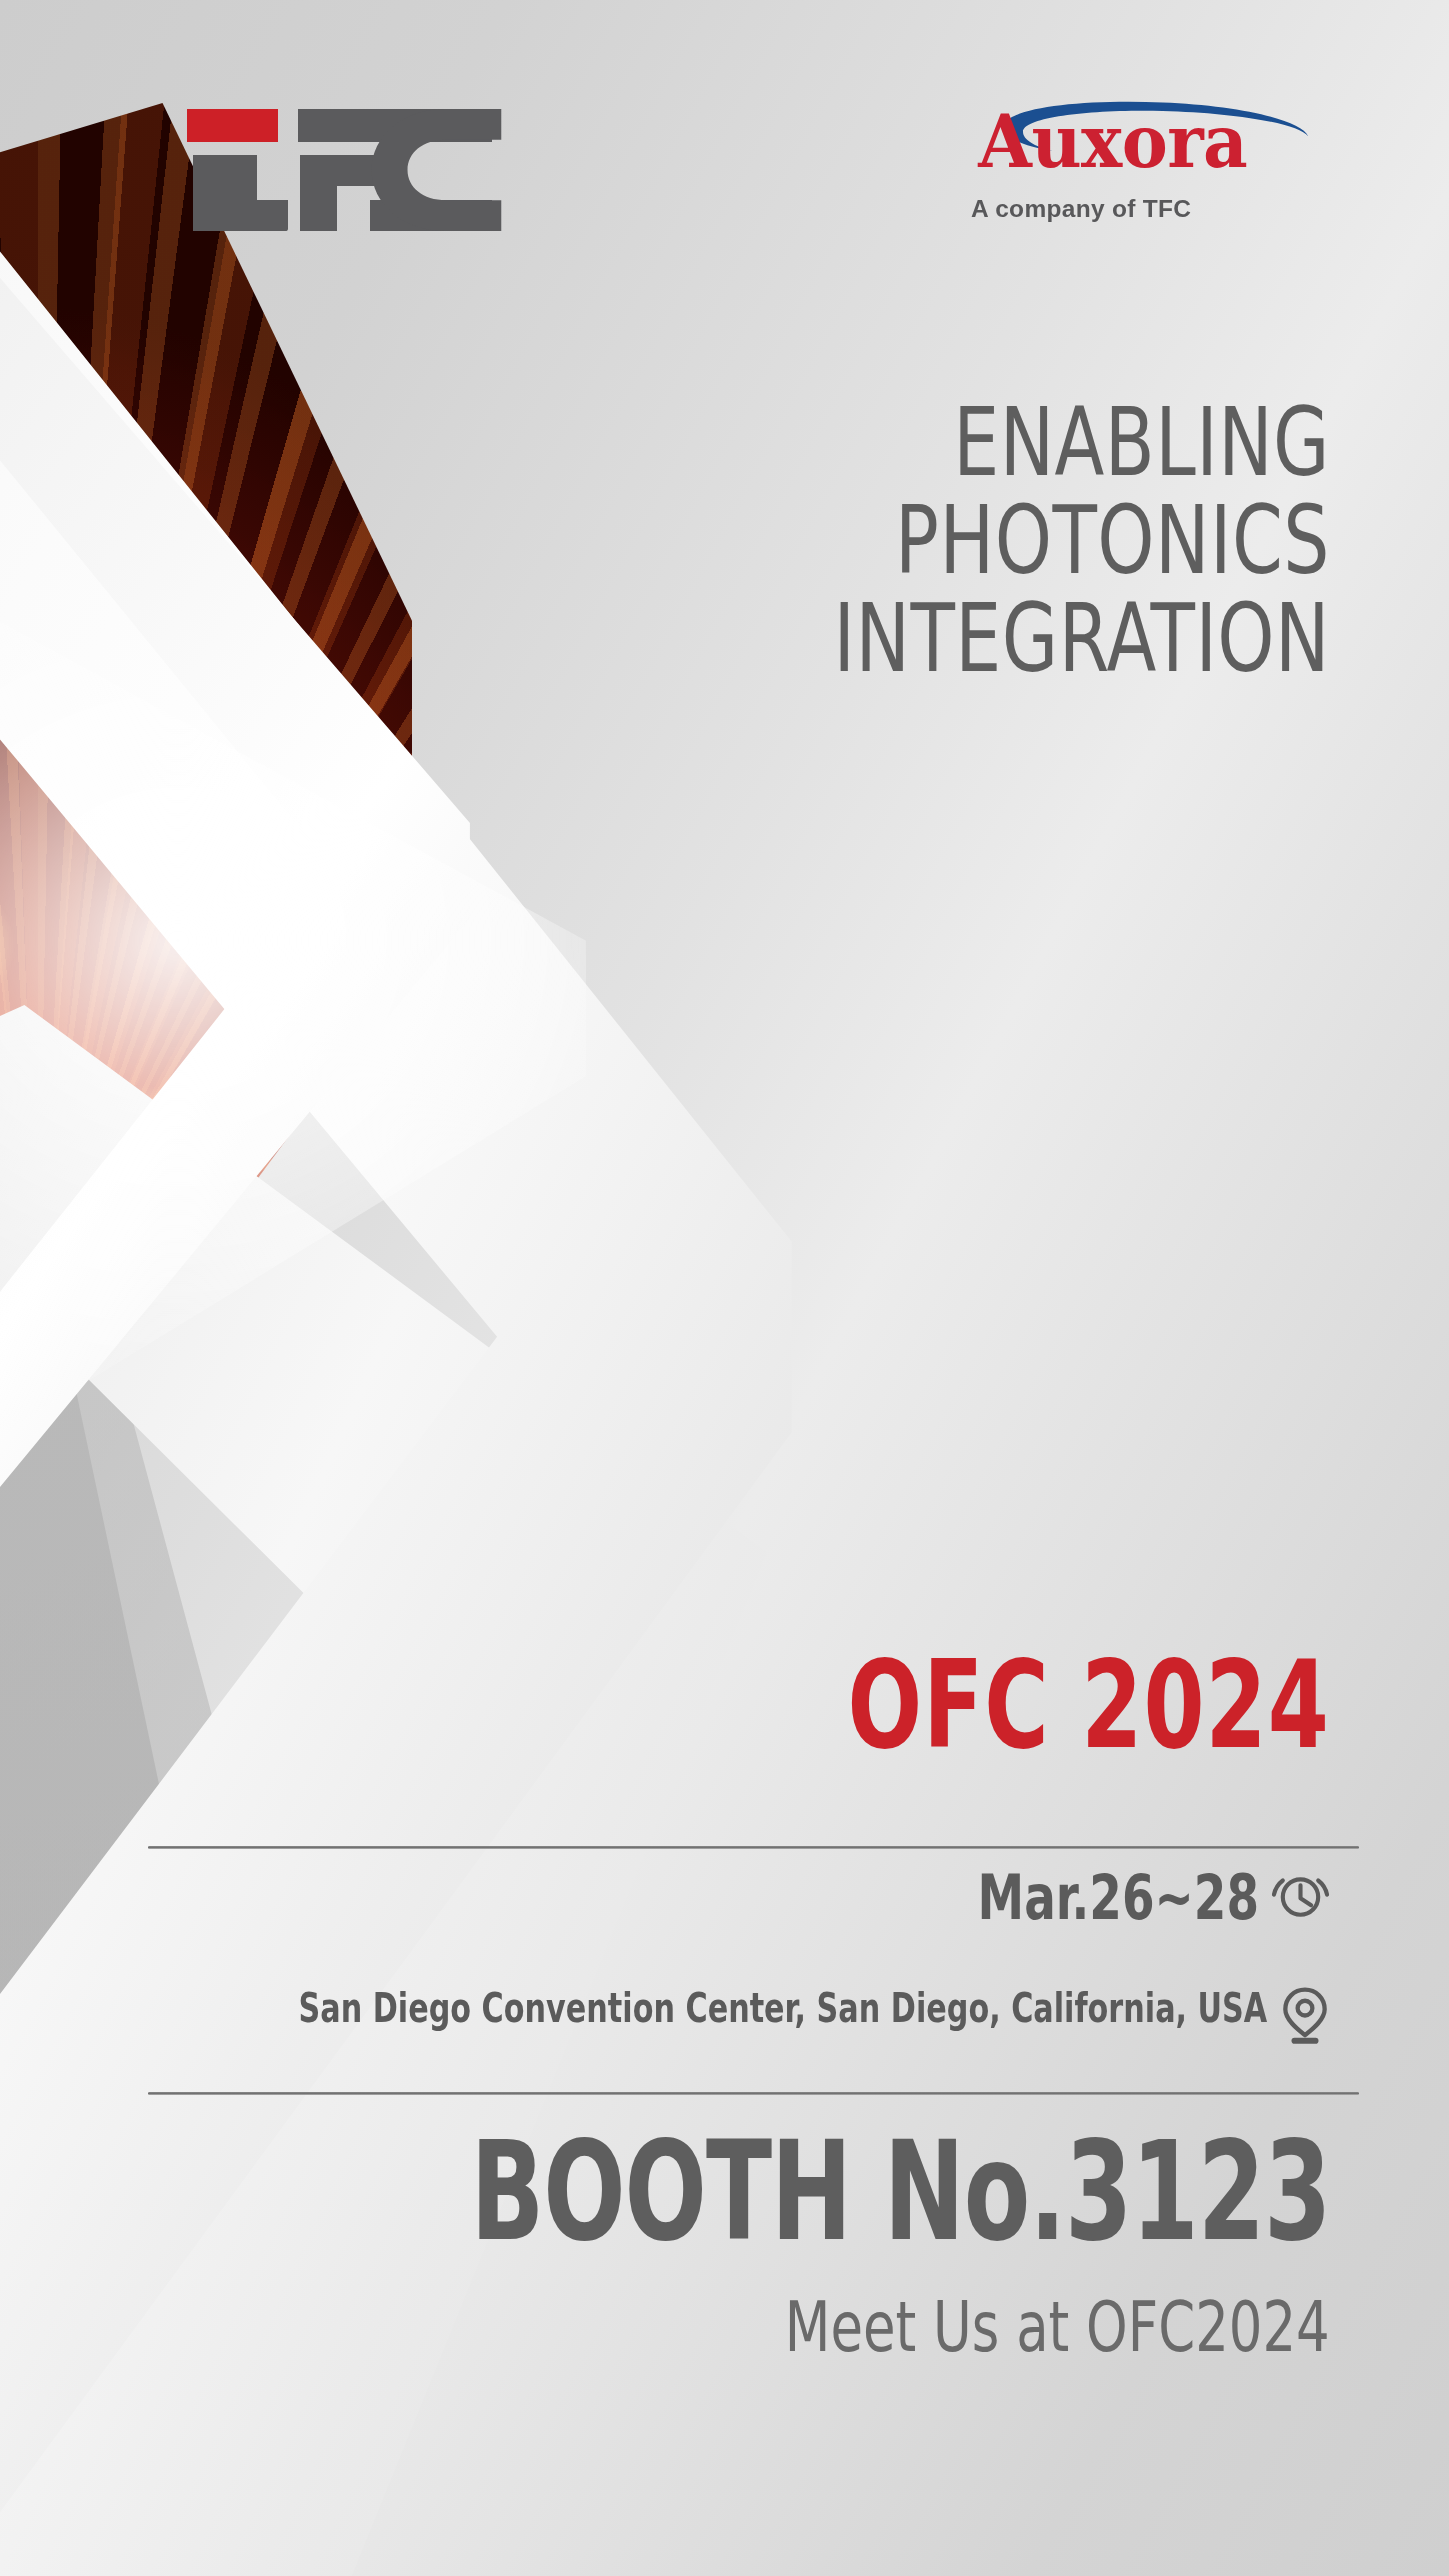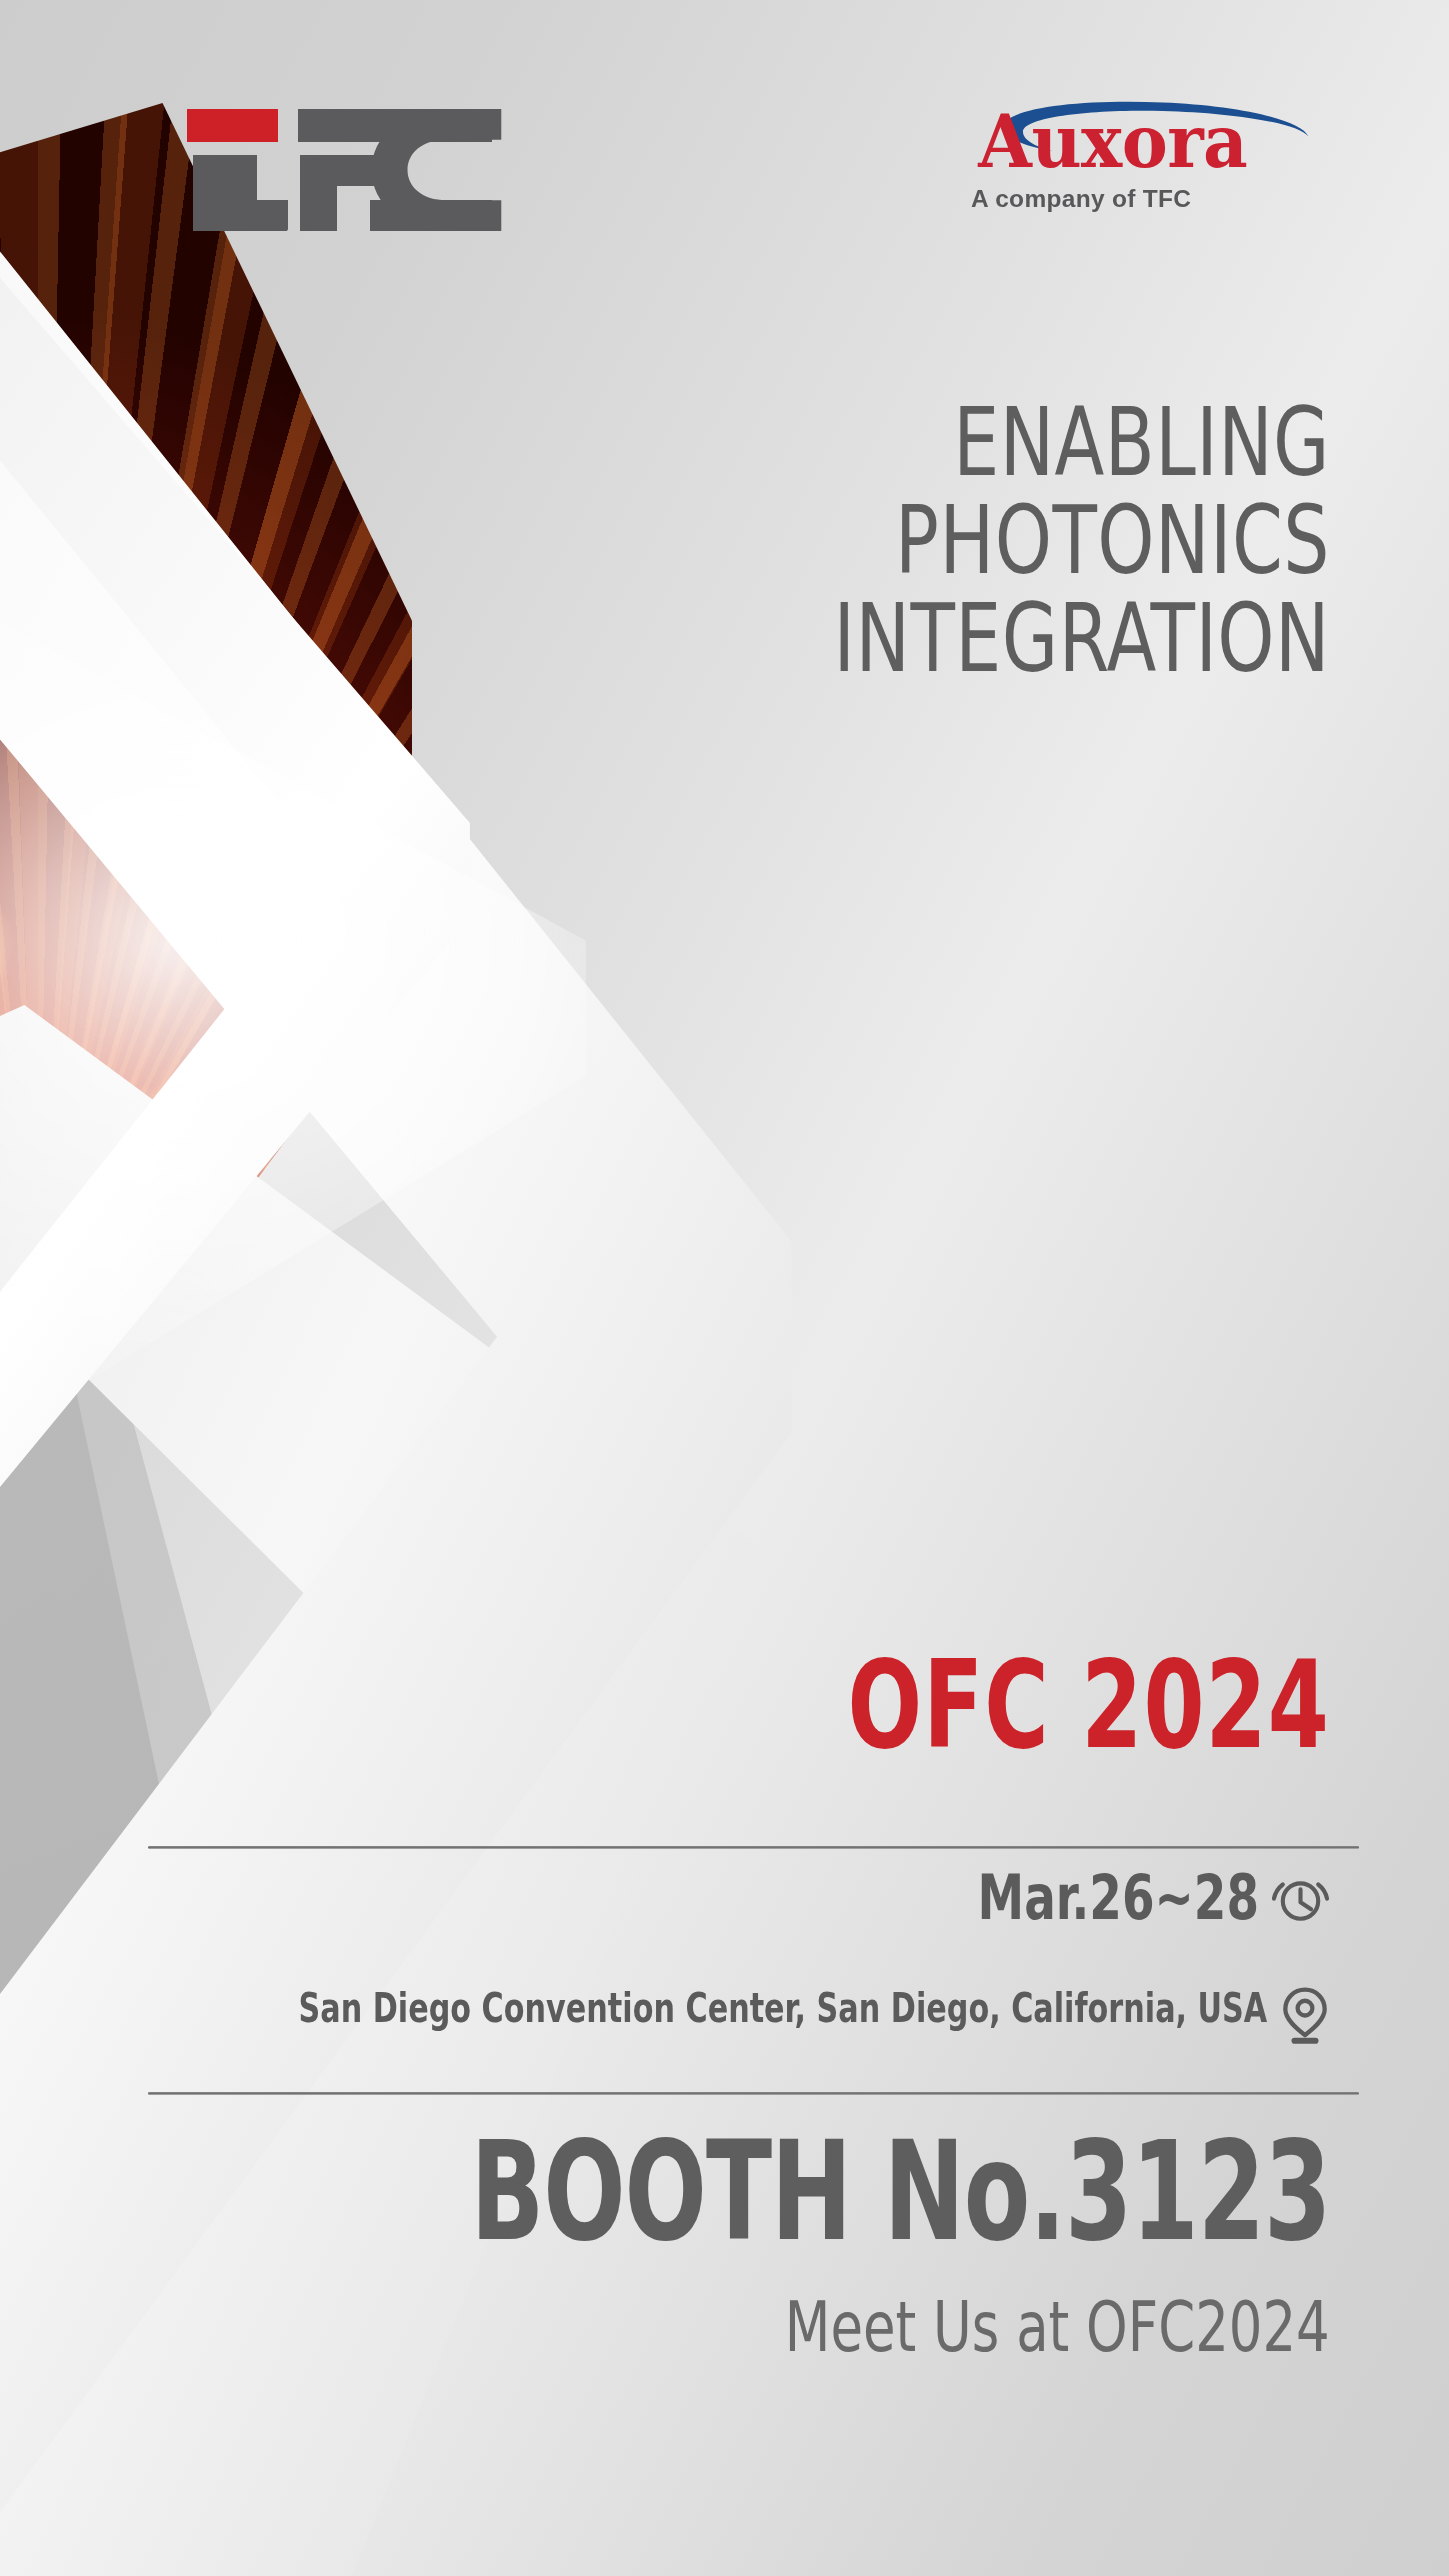--- a/index.html
+++ b/index.html
@@ -115,21 +115,21 @@
     letter-spacing:-0.6px;
     transform:scaleX(.96);
     margin-top:9px;
   }
   .auxora-sub{
     font-family:"Liberation Sans", sans-serif;
     font-weight:700;
     font-size:24.5px;
     color:#58585a;
     letter-spacing:0.3px;
-    margin-top:5px;
+    margin-top:15px;
   }
 
   
   .content{position:absolute;right:119px;top:0;width:1063px;text-align:right;}
 
   .headline{
     position:absolute;right:0;top:394px;width:100%;
     color:#5e5e5e;
     font-family:"DejaVu Sans Condensed","Liberation Sans Narrow","Liberation Sans",sans-serif;
     font-weight:300;
@@ -158,21 +158,21 @@
   .rule{
     position:absolute;left:119px;width:1211px;height:2.6px;
     background:linear-gradient(180deg,#8b8b8b,#6f6f6f 55%,#b9b9b9);
     border-radius:1.3px;
   }
   .rule-top{top:1846px;}
   .rule-bottom{top:2092px;}
 
   .date-row{
     position:absolute;right:0;top:1864px;
-    display:flex;align-items:center;justify-content:flex-end;gap:11.6px;
+    display:flex;justify-content:flex-end;gap:11.6px;
     white-space:nowrap;
   }
   .date-text{
     color:#5b5b5b;
     font-family:"DejaVu Sans Condensed","Liberation Sans Narrow","Liberation Sans",sans-serif;
     font-weight:700;
     font-size:62px;line-height:67px;
     transform:scaleX(.84);transform-origin:100% 50%;
   }
 

